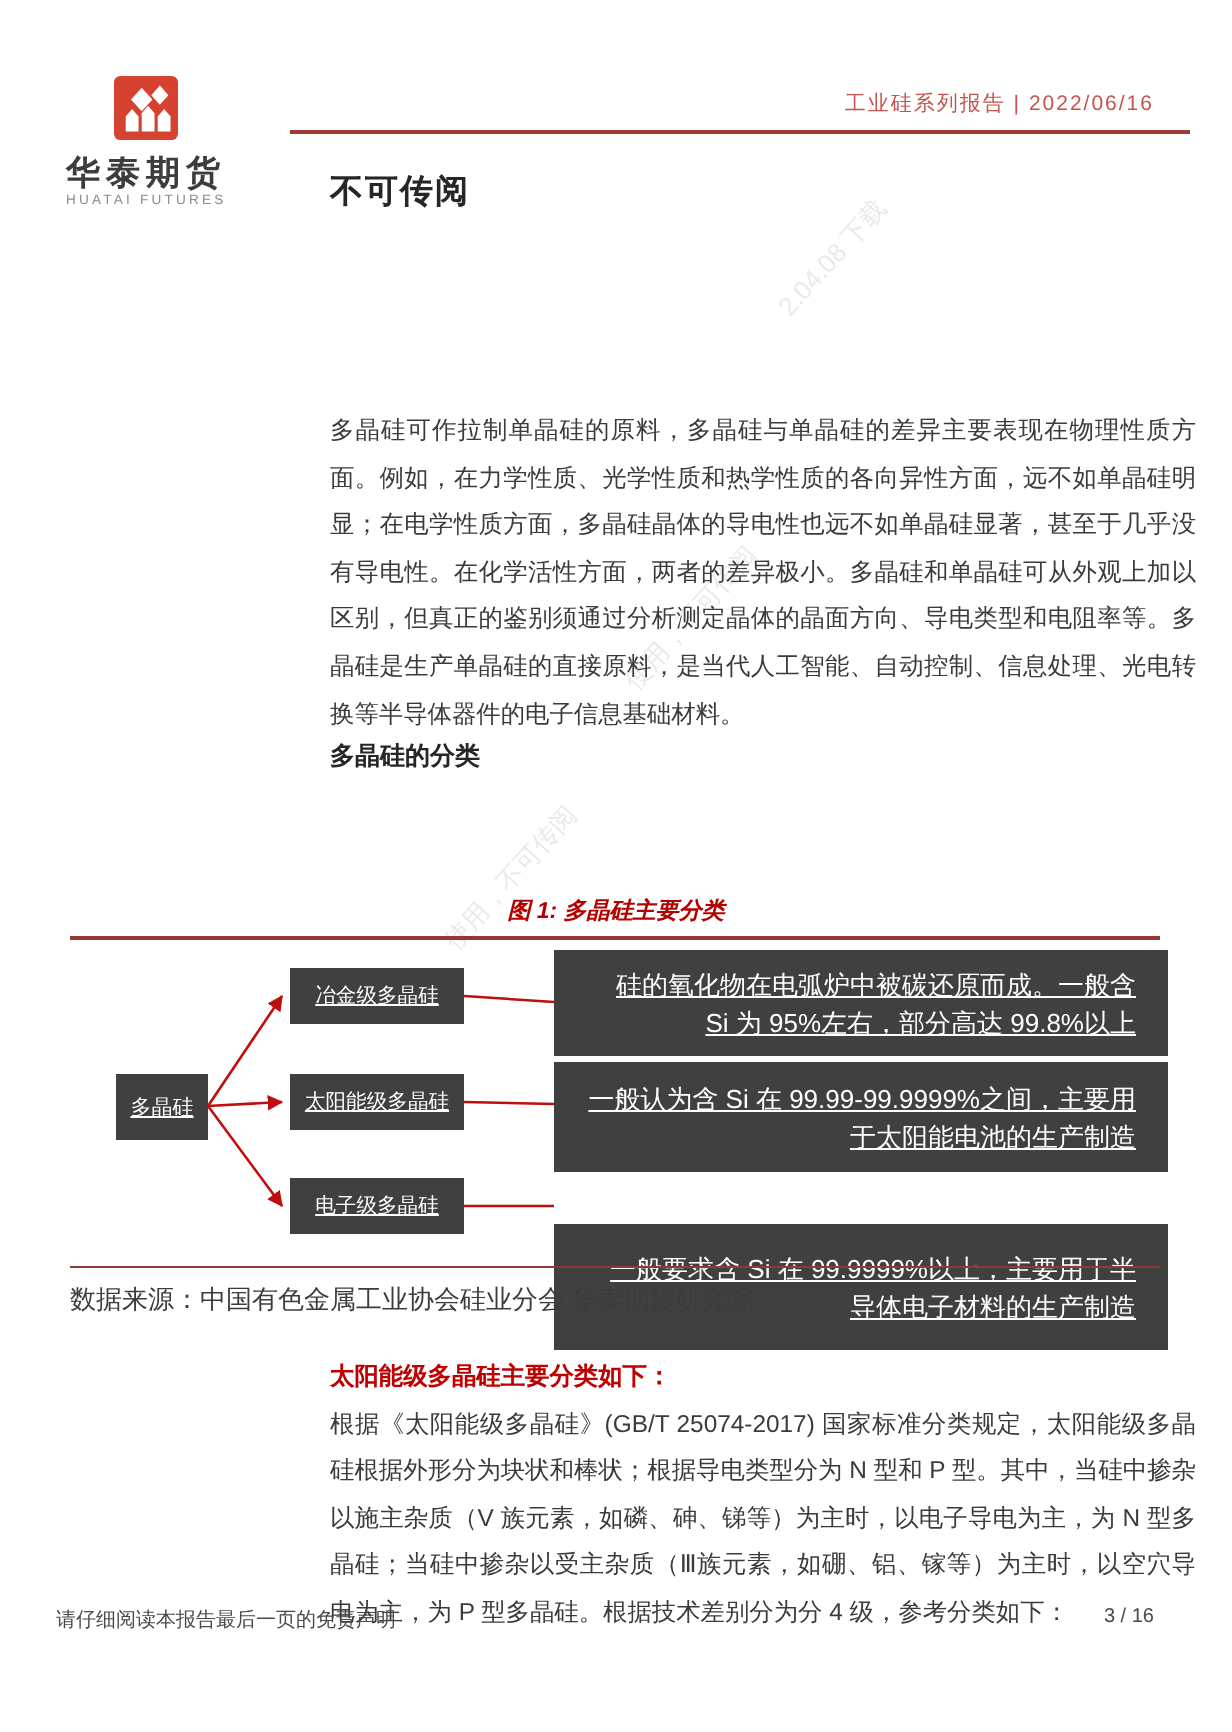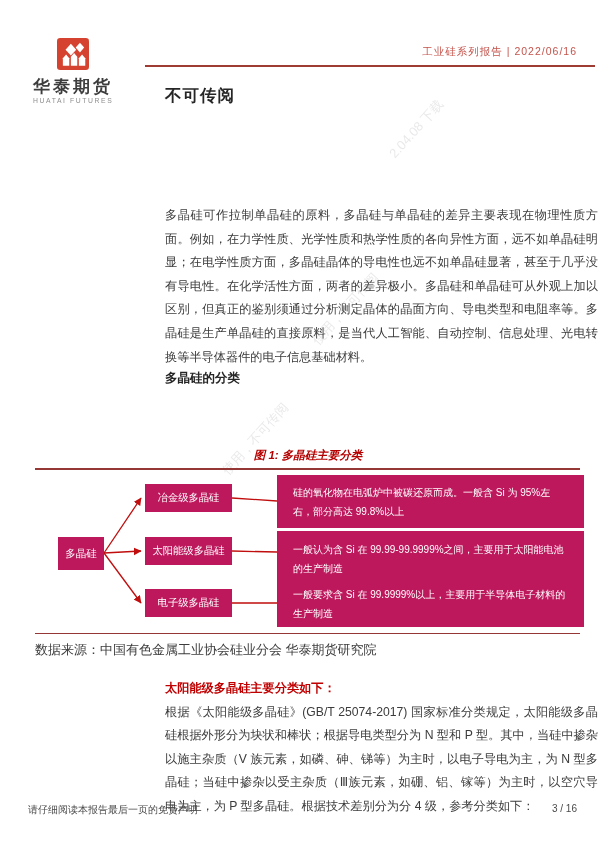--- a/index.html
+++ b/index.html
@@ -23,28 +23,28 @@
   .sec-head { position:absolute; left:165px; top:370px; font-size:12.5px; font-weight:bold; color:#262626; }
   .sec1-body { top:393px; }
   .sec2-head { position:absolute; left:165px; top:680px; font-size:12.2px; font-weight:bold; color:#c00000; }
   .sec2-body { top:701px; line-height:23.4px; }
   
   .fig-caption { position:absolute; left:0; top:448px; width:616px; text-align:center; font-size:11.5px; font-weight:bold; color:#b50000;font-style:italic; }
   .fig-rule-top { position:absolute; left:35px; top:468px; width:545px; height:2px; background:#953735; }
   .fig-rule-bottom { position:absolute; left:35px; top:633px; width:545px; height:1px; background:#953735; }
   .fig-source { position:absolute; left:35px; top:641px; font-size:13px; color:#3c3c3c; }
   .diagram-svg { position:absolute; left:0; top:473px; width:616px; height:160px; }
-  .dnode { position:absolute; background:#be185d; color:#ffffff; display:flex; align-items:center; justify-content:center; text-align:left; }
+  .dnode { position:absolute; background:#404040; color:#ffffff; display:flex; align-items:center; justify-content:center; text-align:right;text-decoration:underline; }
   .d-root { left:58px; top:537px; width:46px; height:33px; font-size:10.5px; }
   .d-mid  { left:145px; width:87px; height:28px; font-size:10.3px; }
   .d-mid1 { top:484px; } .d-mid2 { top:537px; } .d-mid3 { top:589px; }
-  .d-desc { left:277px; width:307px; font-size:10px; line-height:19px; padding:4px 16px; }
+  .d-desc { left:277px; width:307px; font-size:13px; line-height:19px; padding:4px 16px; }
   .d-desc1 { top:475px; height:53px; }
   .d-desc2 { top:531px; height:55px; }
-  .d-desc3 { top:580px; height:47px; }
+  .d-desc3 { top:612px; height:63px; }
   
   .footer-left { position:absolute; left:28px; top:803px; font-size:10px; color:#4a4a4a; }
   .footer-right { position:absolute; right:39px; top:803px; font-size:10px; color:#4a4a4a; }
   
   .wm { position:absolute; font-size:13px; color:rgba(120,120,130,0.16); white-space:nowrap; transform:rotate(-48deg); pointer-events:none; }
   .wm1 { left:300px; top:300px; }
   .wm2 { left:210px; top:430px; }
   .wm3 { left:380px; top:120px; }
 </style>
 </head>

